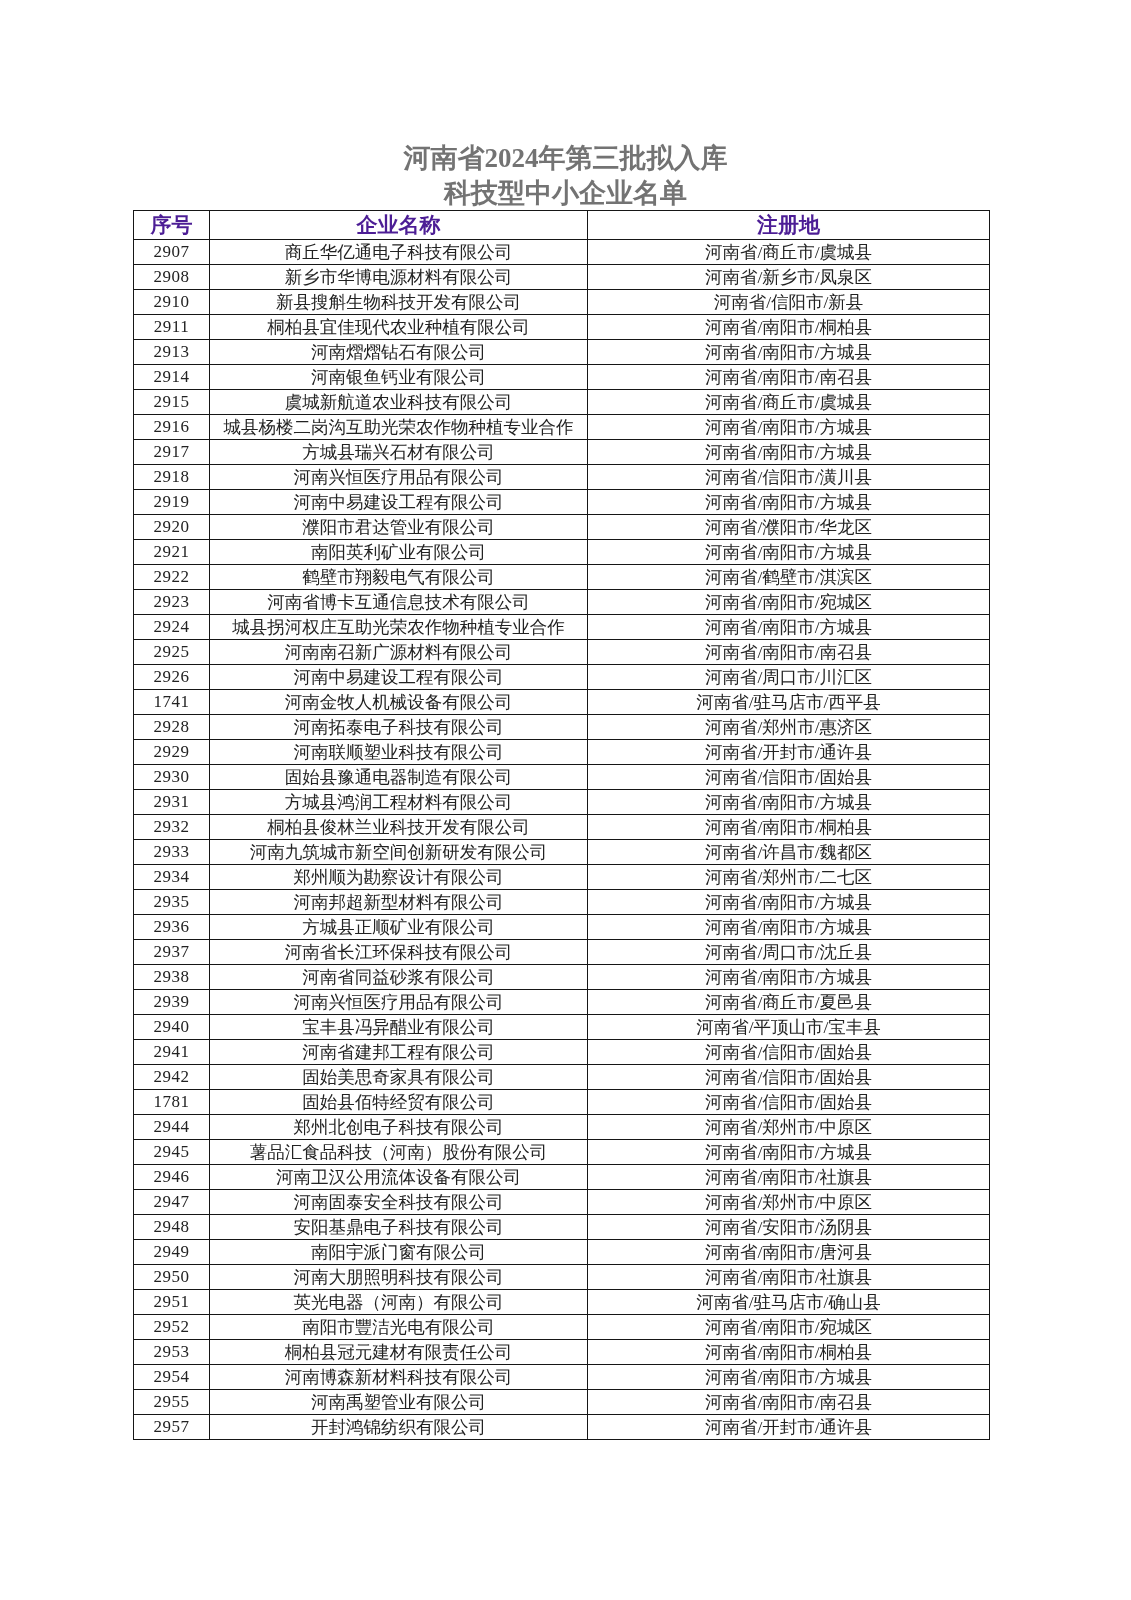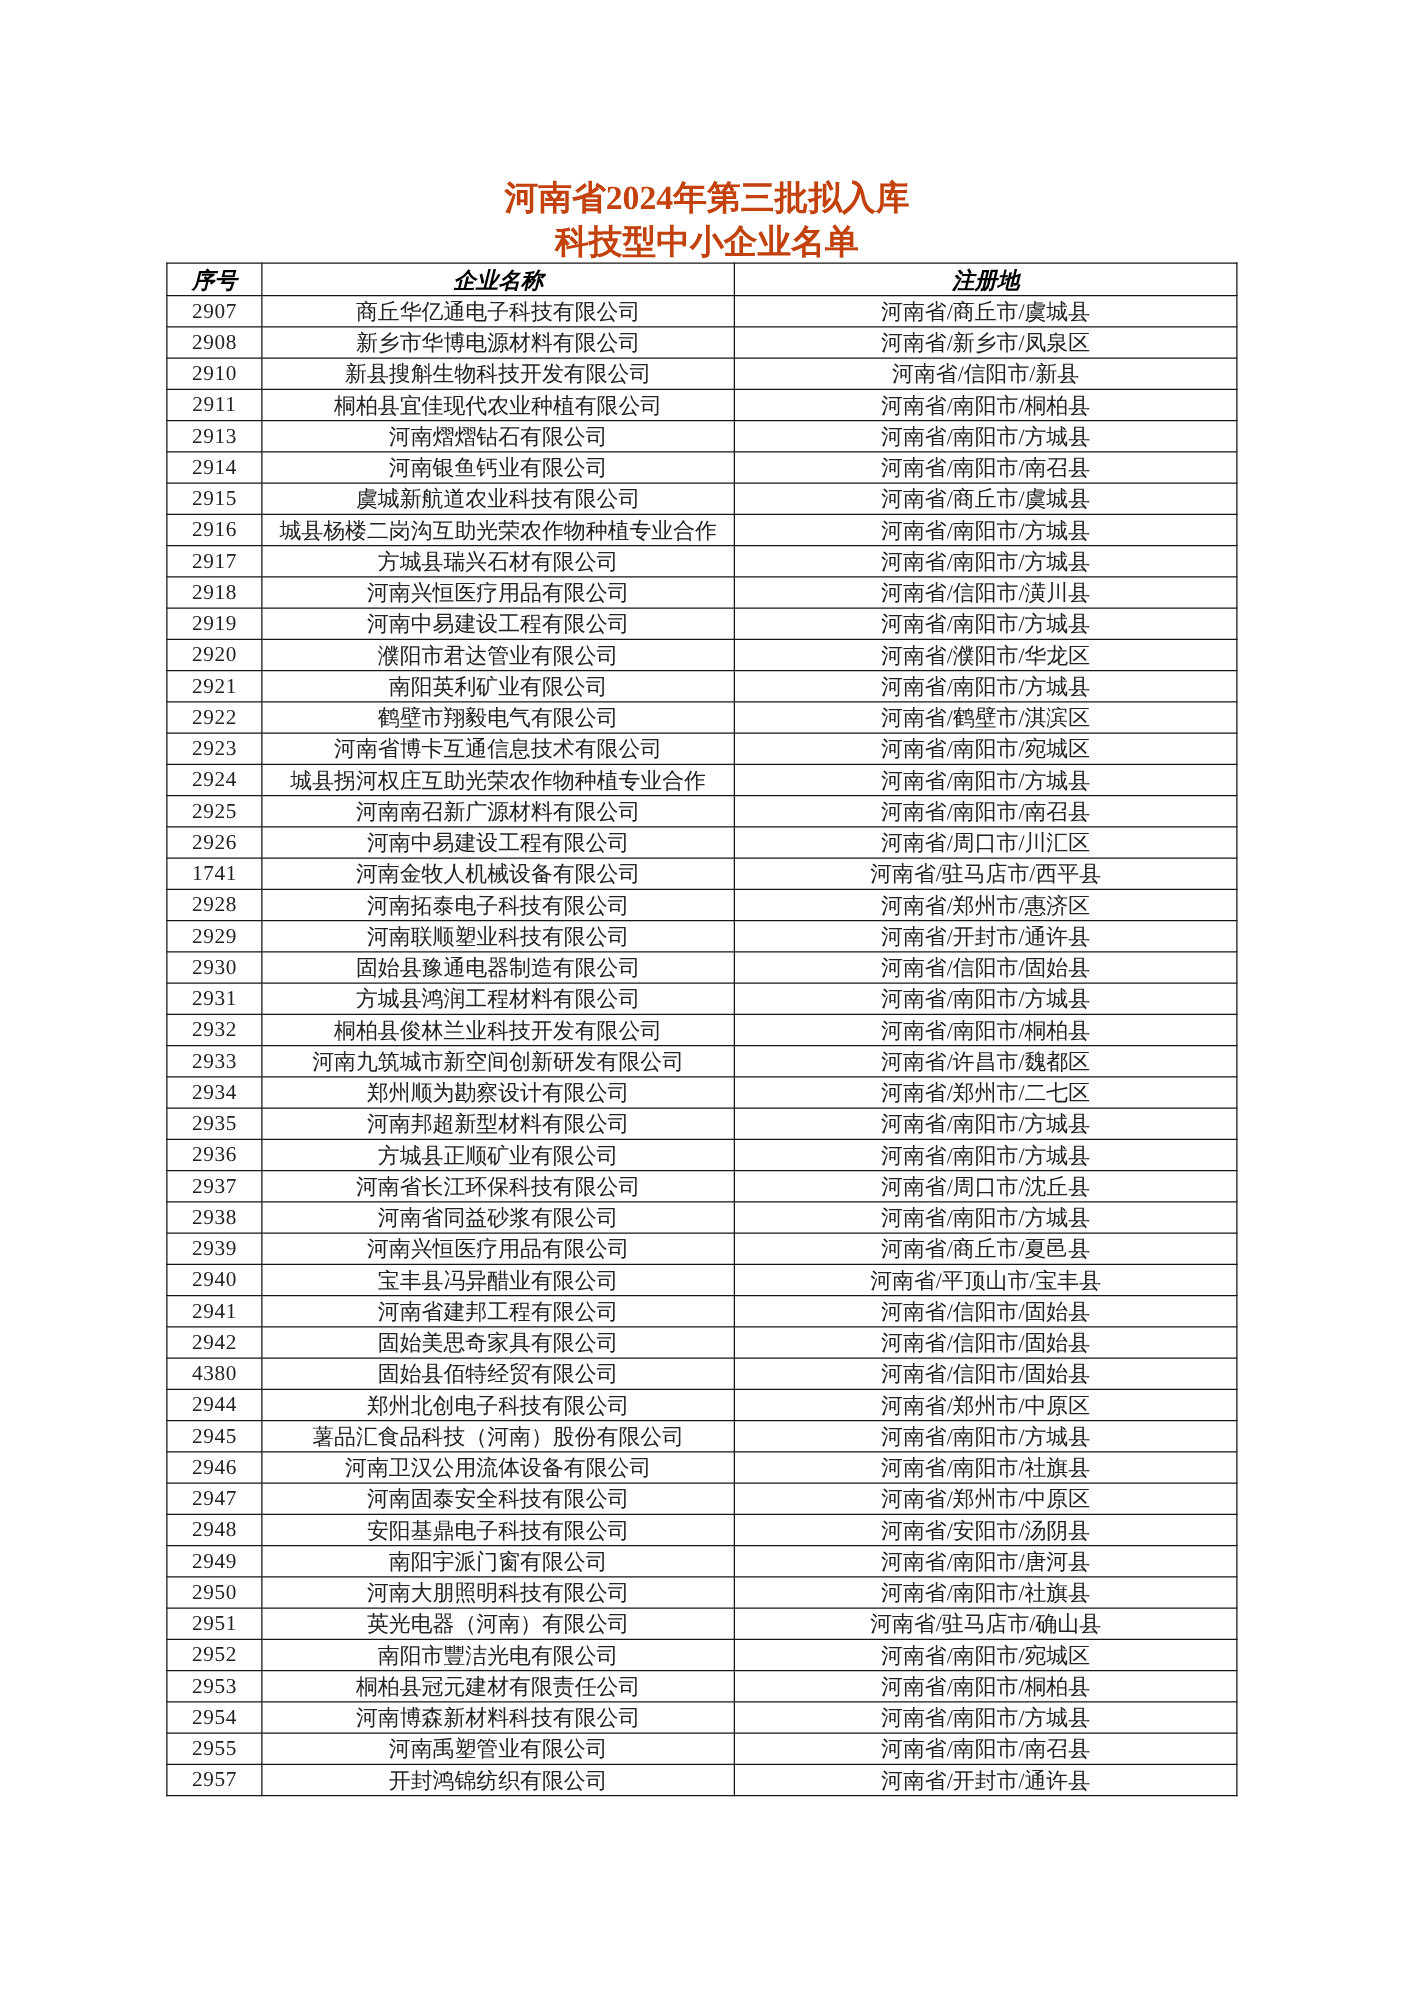--- a/index.html
+++ b/index.html
@@ -15,21 +15,21 @@
   }
   .doc-title {
     position: absolute;
     top: 141px;
     left: 0;
     width: 100%;
     text-align: center;
     font-weight: bold;
     font-size: 27px;
     line-height: 35px;
-    color: #c2410c;
+    color: #737373;
   }
   .company-table {
     position: absolute;
     left: 133px;
     top: 210px;
     width: 856px;
     border-collapse: collapse;
     table-layout: fixed;
   }
   .company-table col.c-serial   { width: 76px;  }
@@ -39,24 +39,23 @@
     border: 1.6px solid #161616;
     text-align: center;
     vertical-align: middle;
     overflow: hidden;
     white-space: nowrap;
     text-overflow: clip;
     padding: 0;
   }
   .company-table th {
     height: 26px;
-    font-size: 18px;
+    font-size: 21px;
     font-weight: bold;
-    color: #000000;
-    font-style: italic;
+    color: #4c1d95;
   }
   .company-table td {
     height: 24.5px;
     font-size: 17.5px;
     font-weight: normal;
     color: #222222;
   }
   .company-table td.cell-serial { font-size: 17px; letter-spacing: 0.5px; }
 </style>
 </head>
@@ -284,21 +283,21 @@
           <td class="cell-location">河南省/信阳市/固始县</td>
         </tr>
 
         <tr>
           <td class="cell-serial">2942</td>
           <td class="cell-name">固始美思奇家具有限公司</td>
           <td class="cell-location">河南省/信阳市/固始县</td>
         </tr>
 
         <tr>
-          <td class="cell-serial">4380</td>
+          <td class="cell-serial">1781</td>
           <td class="cell-name">固始县佰特经贸有限公司</td>
           <td class="cell-location">河南省/信阳市/固始县</td>
         </tr>
 
         <tr>
           <td class="cell-serial">2944</td>
           <td class="cell-name">郑州北创电子科技有限公司</td>
           <td class="cell-location">河南省/郑州市/中原区</td>
         </tr>
 

